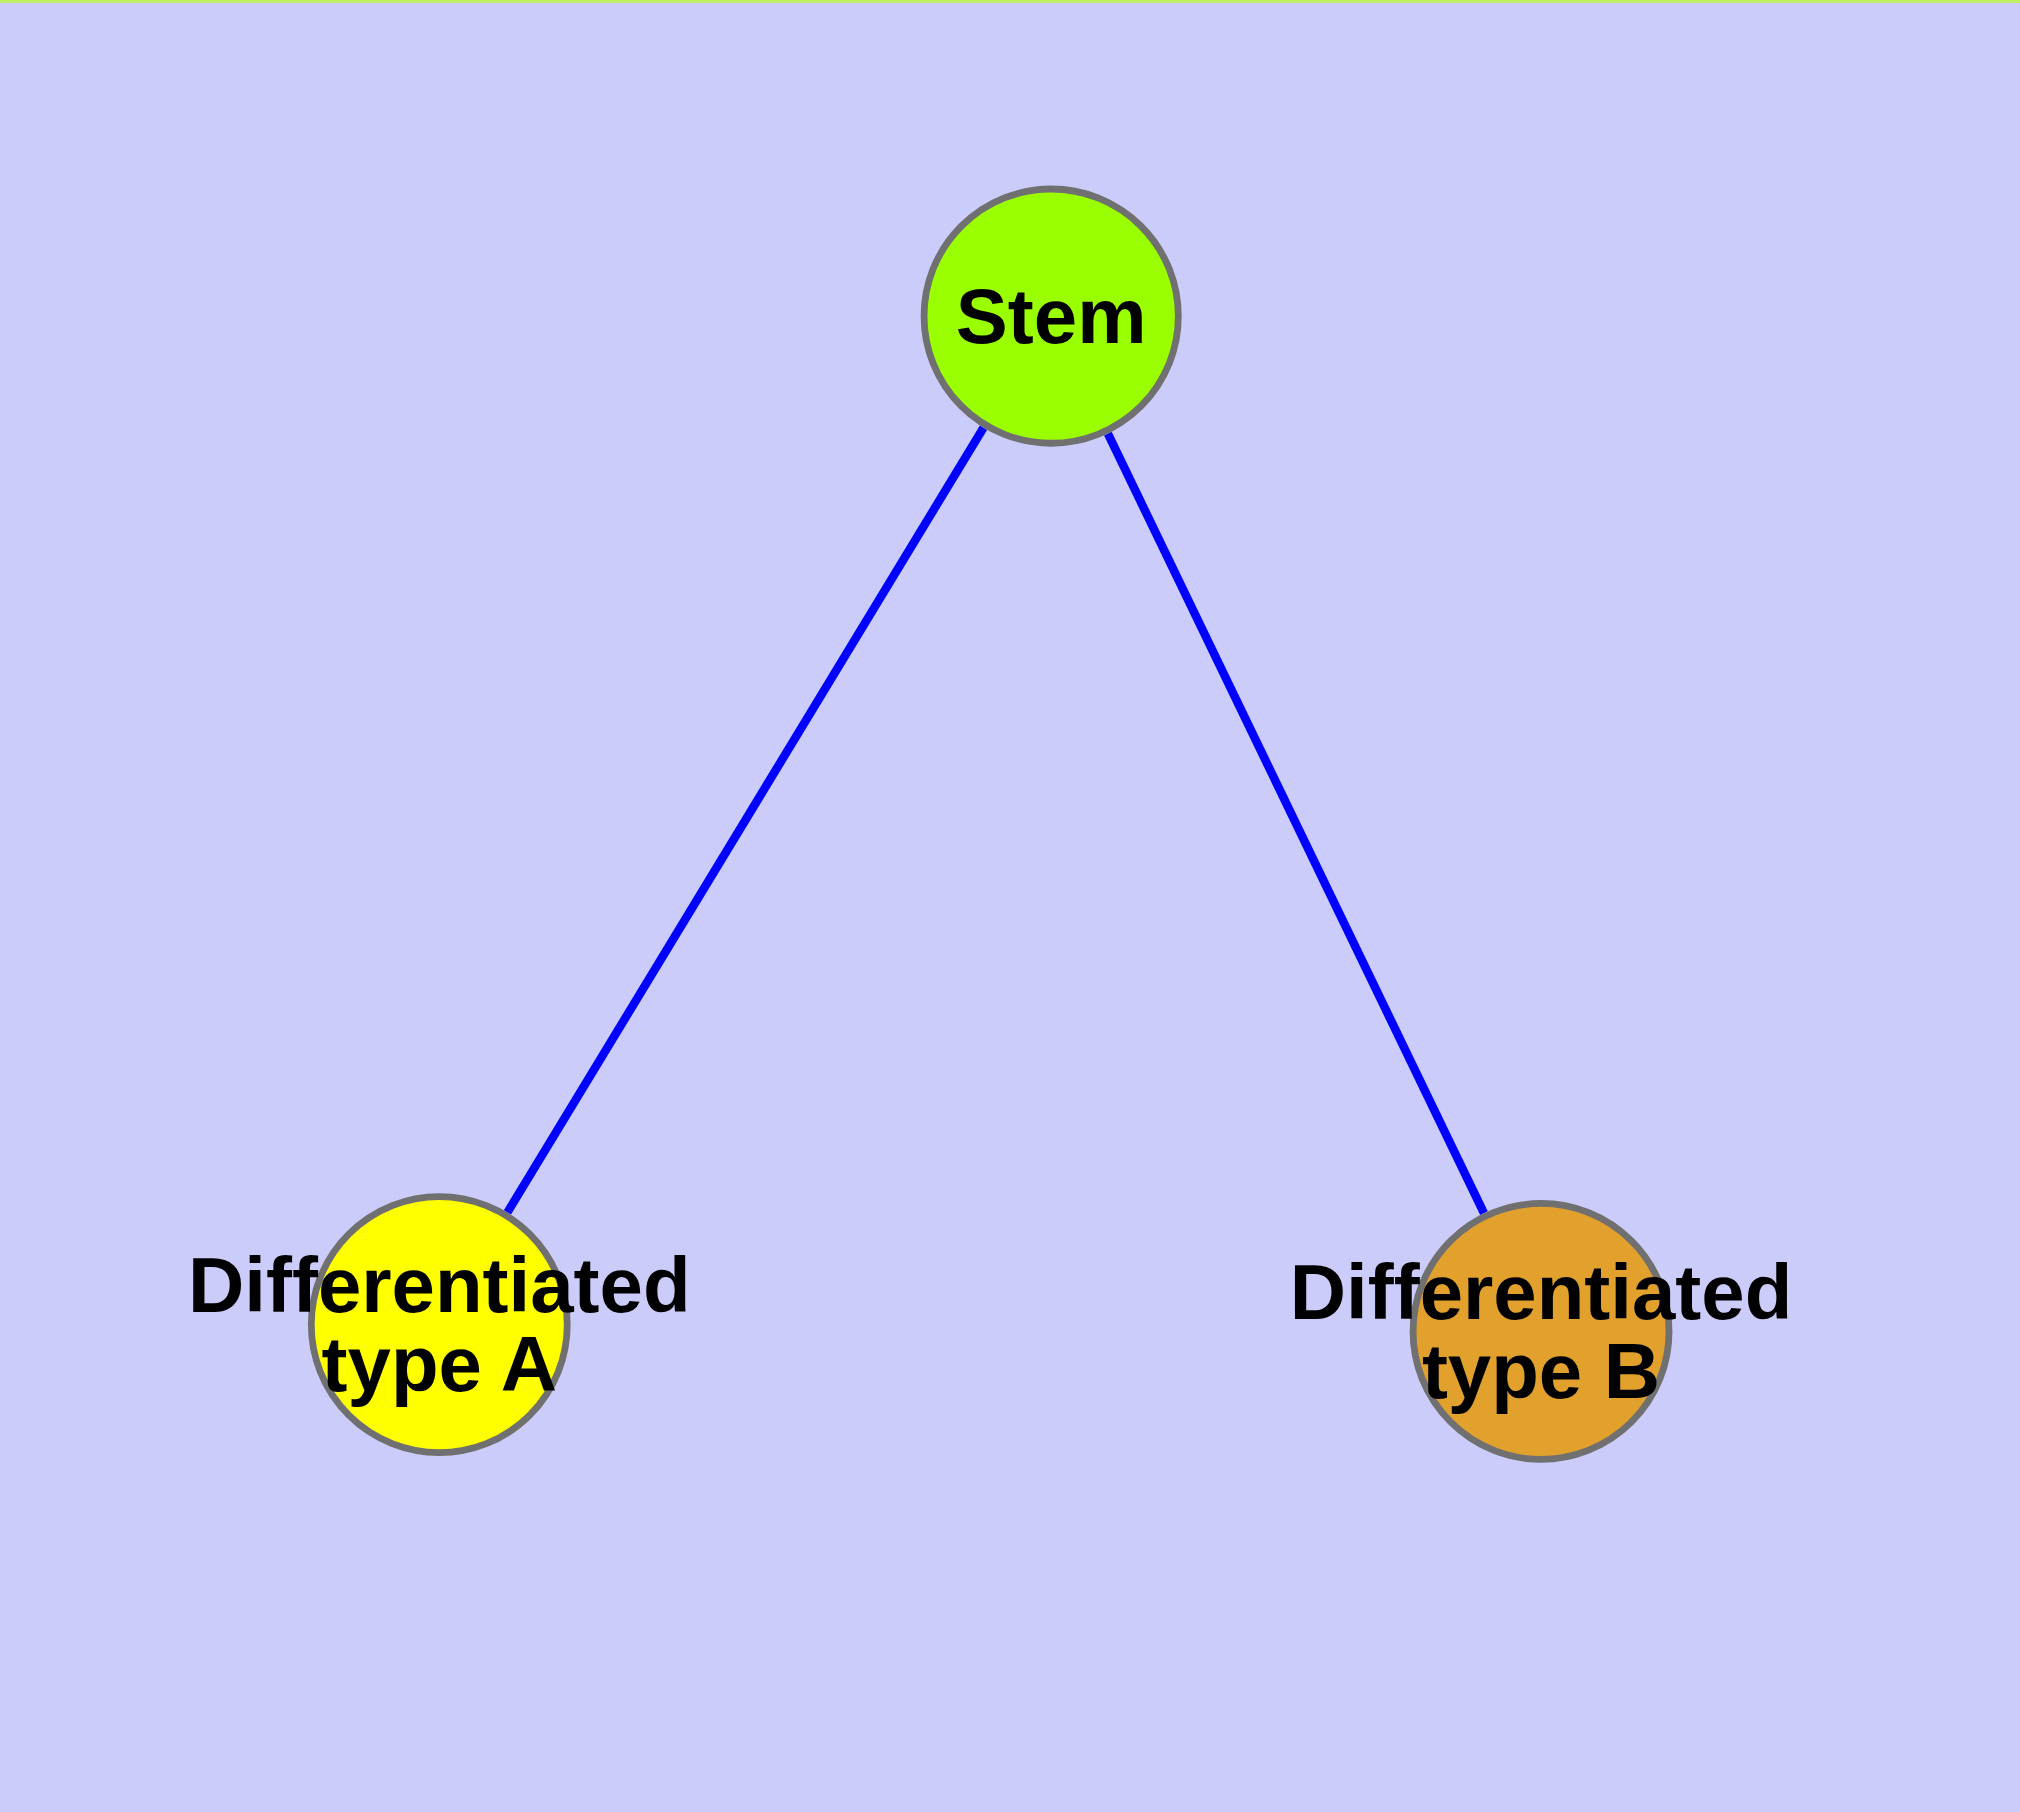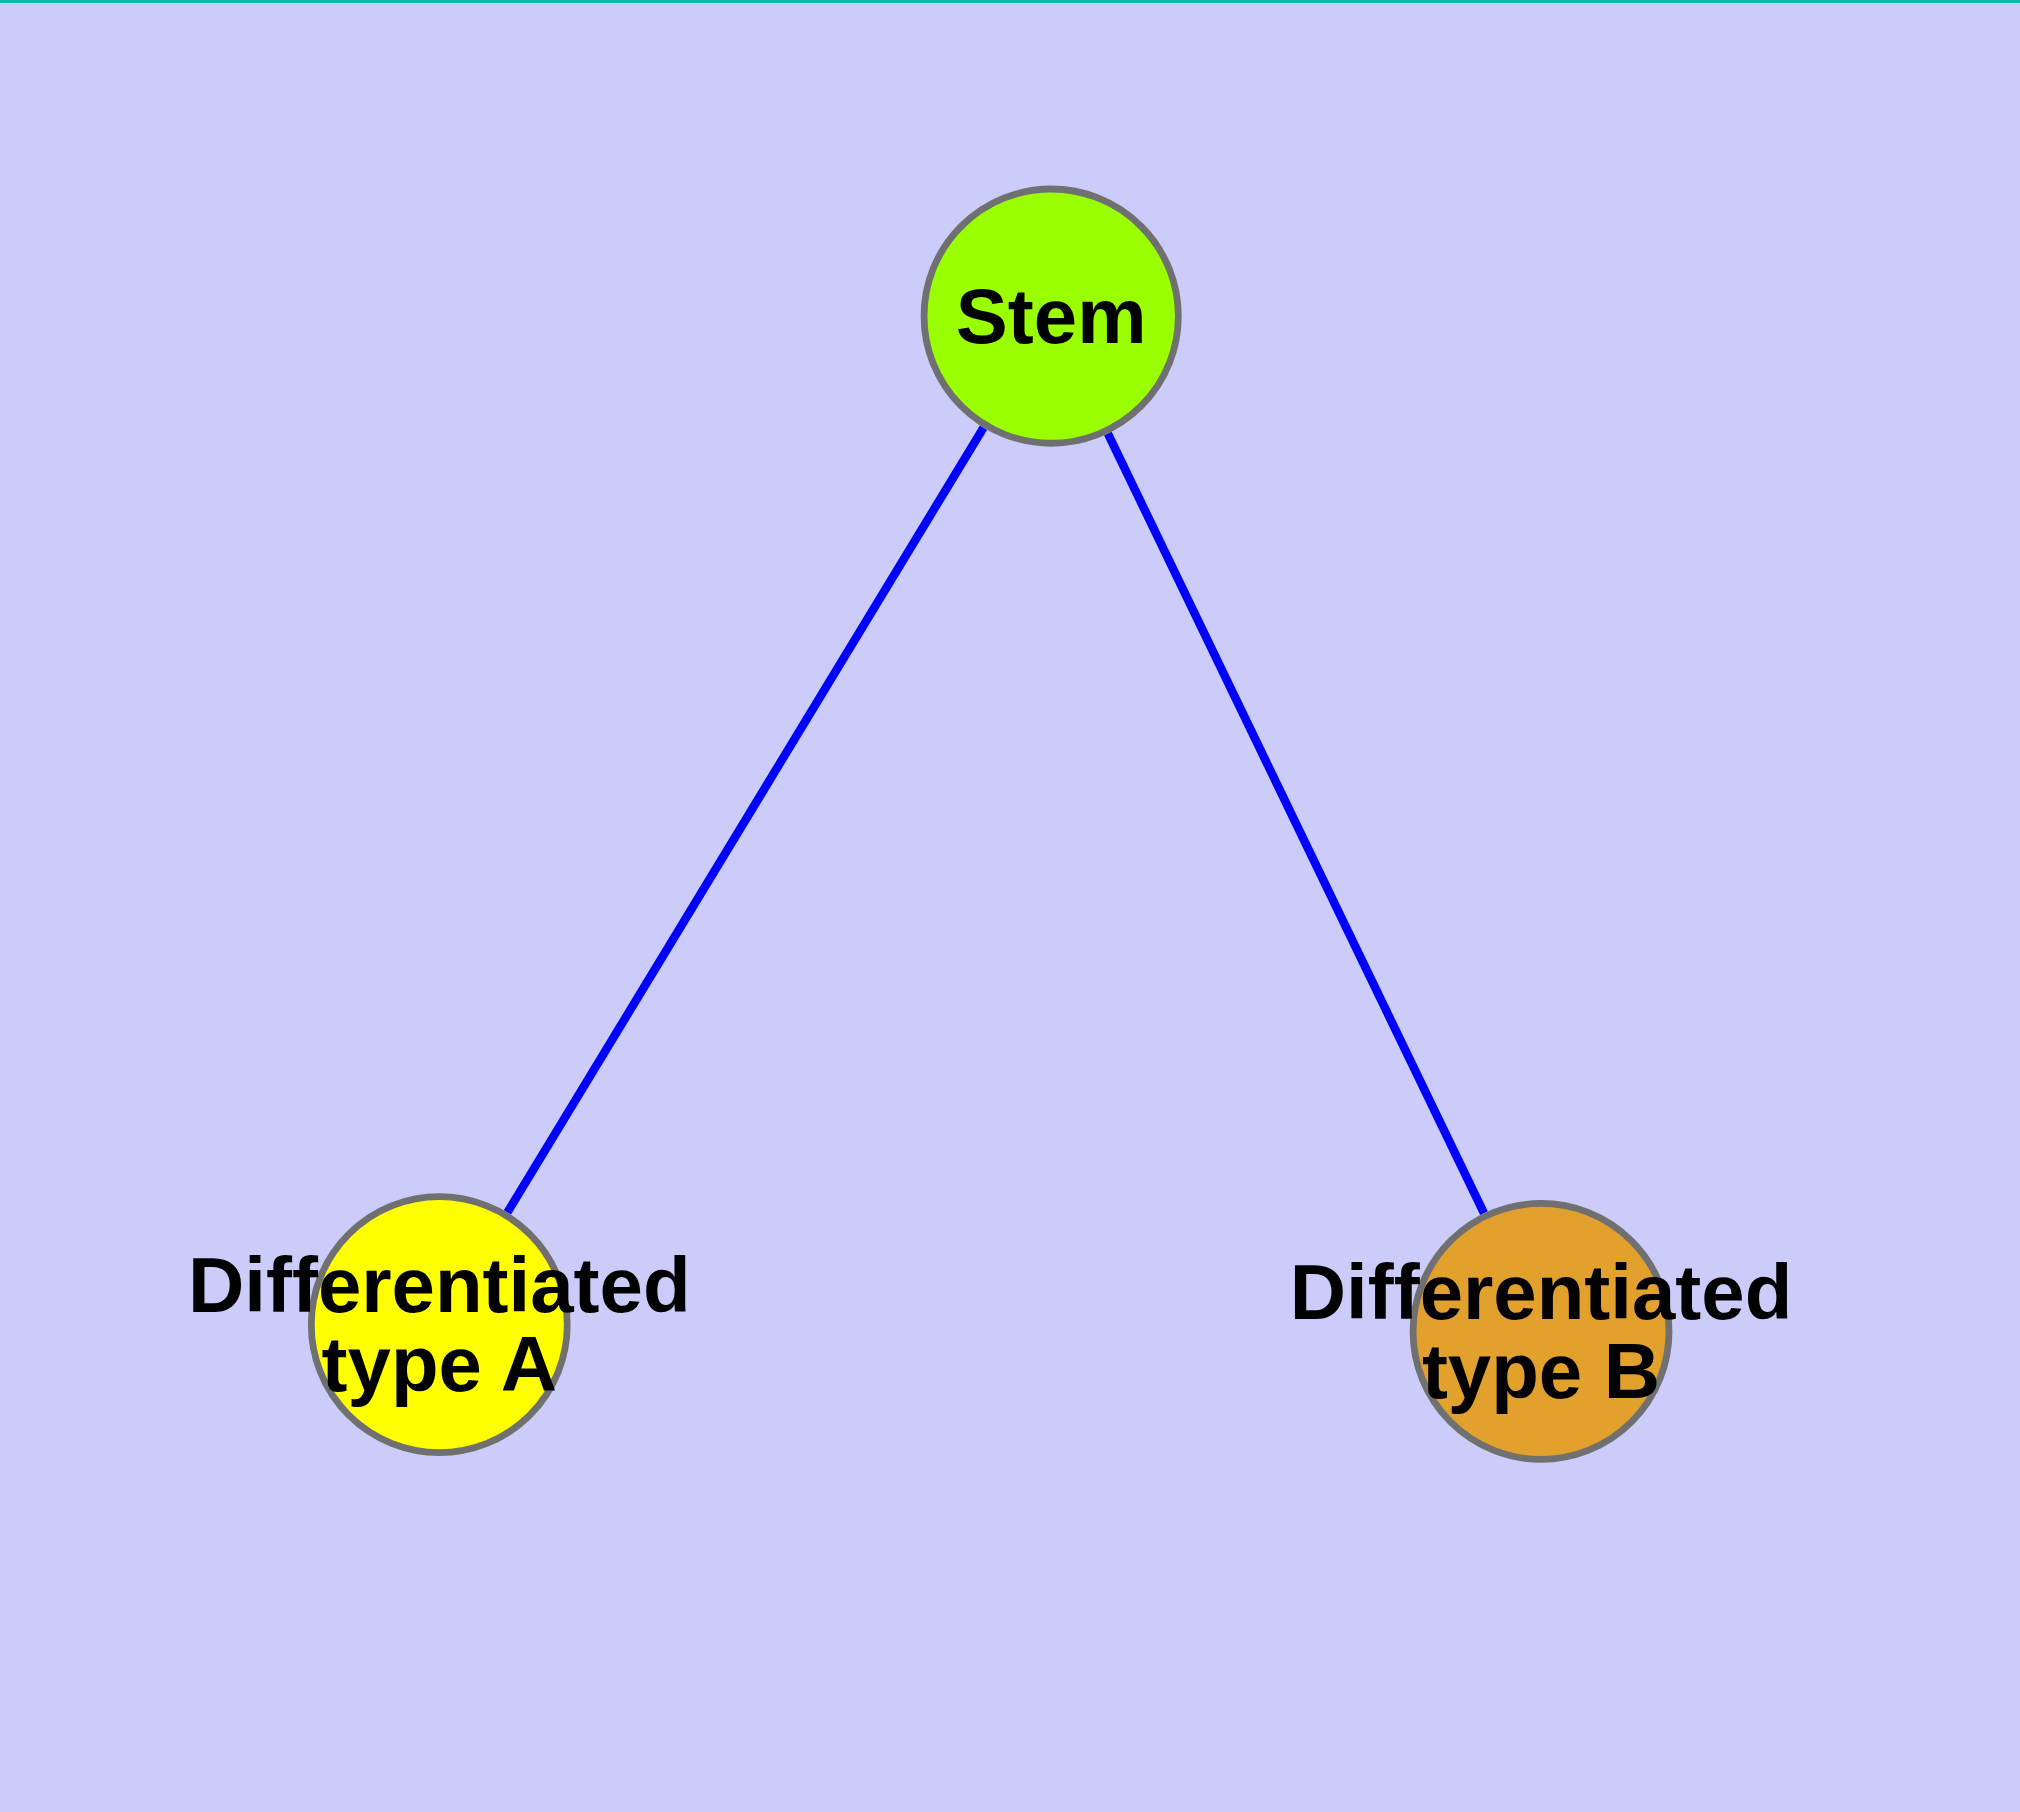--- a/index.html
+++ b/index.html
@@ -6,21 +6,21 @@
   html, body {
     margin: 0;
     padding: 0;
     background: #ffffff;
   }
   #canvas {
     position: relative;
     width: 2021px;
     height: 1812px;
     overflow: hidden;
-    background: #14b8a6;
+    background: #bef264;
     font-family: "Liberation Sans", "DejaVu Sans", sans-serif;
   }
   #plot-area {
     position: absolute;
     left: 0;
     top: 3.4px;
     width: 2021px;
     height: 1809px;
     background: #ccccfa;
   }

